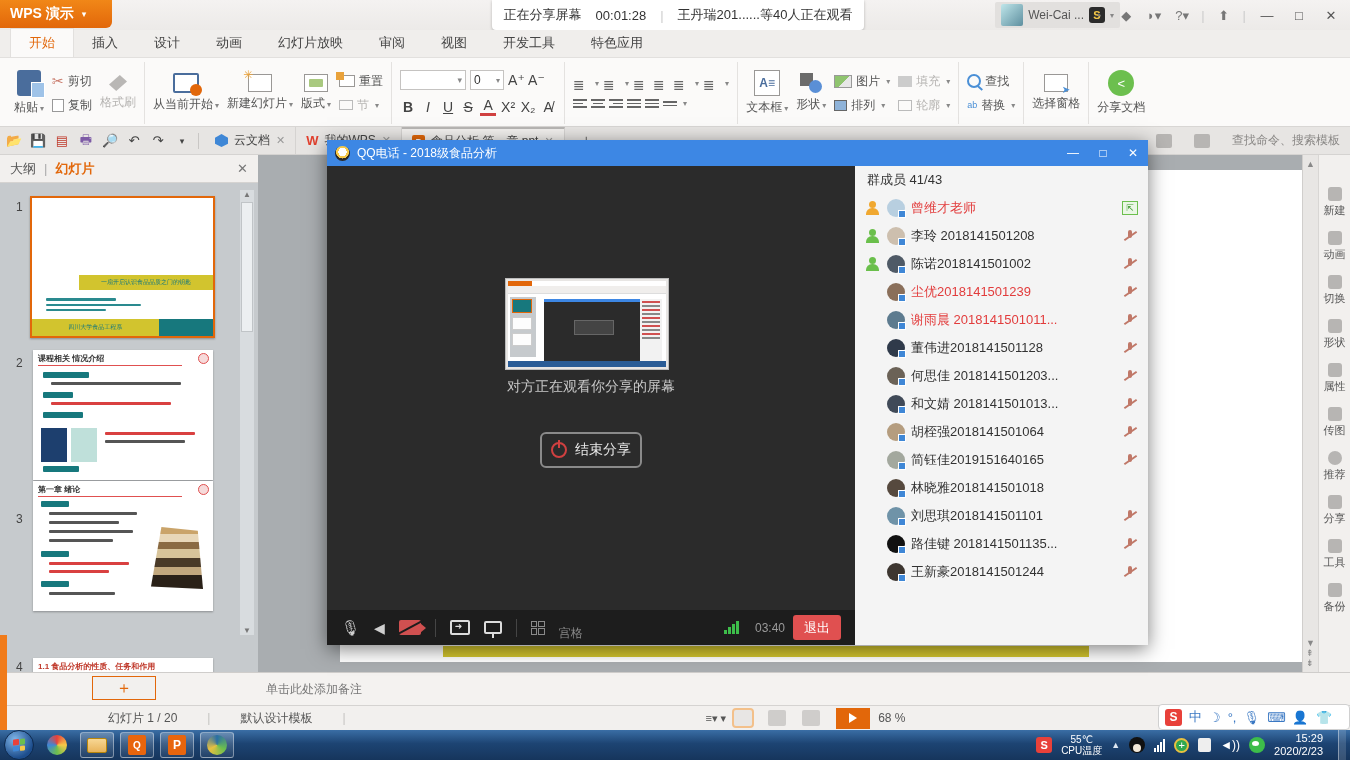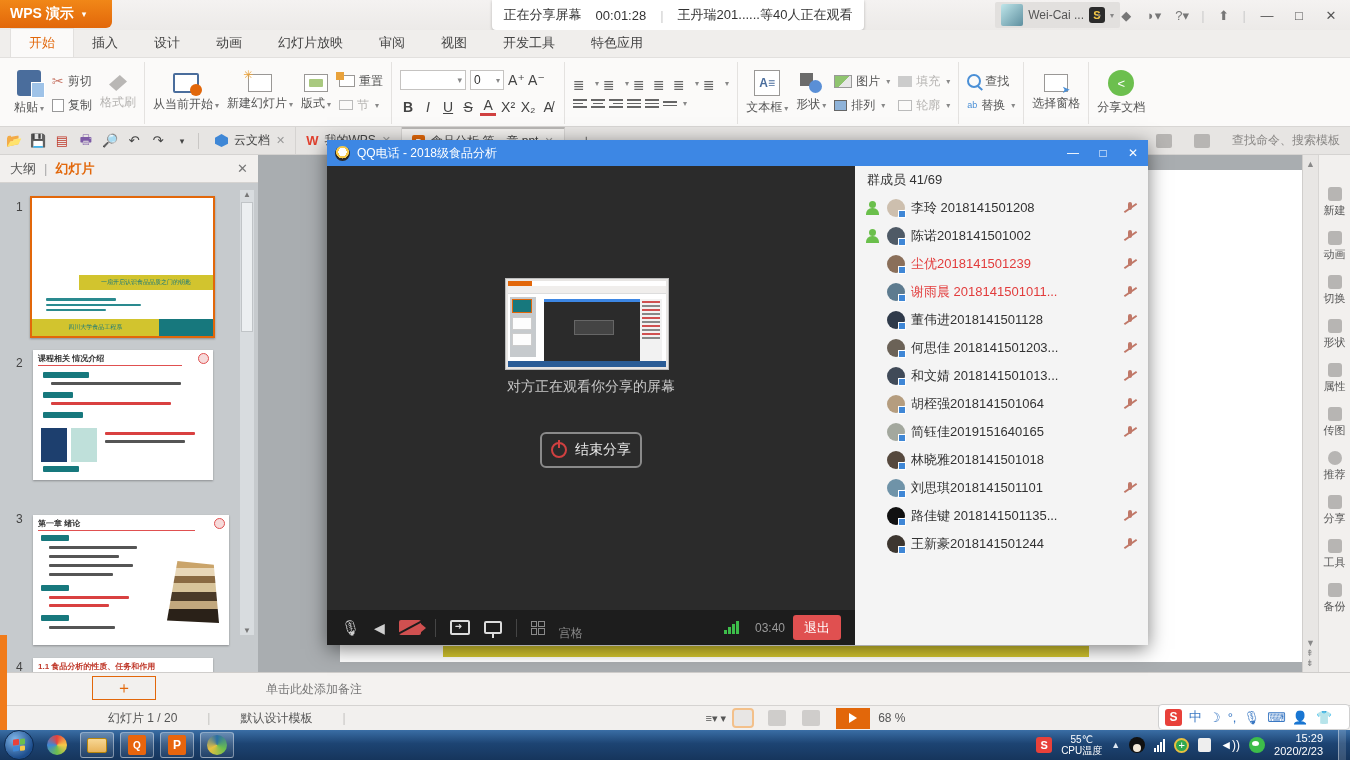--- a/index.html
+++ b/index.html
@@ -95,21 +95,21 @@
   .t1-title{font-size:15px;font-weight:bold;margin-top:16px;}
   .t1-sub{font-size:8px;margin-top:6px;}
   .t1-emblem{position:absolute;left:5px;top:4px;width:16px;height:16px;border-radius:50%;background:#fff;opacity:.85;}
   .t1-banner{position:absolute;left:26%;top:56%;width:74%;height:11%;background:#d2c42e;color:#17787d;font-size:6px;display:flex;align-items:center;justify-content:center;white-space:nowrap;overflow:hidden;}
   .t1-body{position:absolute;left:8%;top:70%;font-size:6px;color:#17787d;text-align:left;}
   .t1-line{height:3px;background:#2a8a8f;margin-top:3px;border-radius:1px;}
   .t1-footer{position:absolute;left:0;bottom:0;width:100%;height:12%;display:flex;}
   .t1-footer .y{flex:1;background:#d2c42e;color:#17787d;font-size:6px;display:flex;align-items:center;justify-content:center;}
   .t1-footer .t{width:30%;background:#17787d;}
   .thumb2{left:33px;top:350px;width:180px;height:130px;}
-  .thumb3{left:33px;top:515px;width:196px;height:130px;}
+  .thumb3{left:33px;top:481px;width:180px;height:130px;}
   .thumb4{left:33px;top:658px;width:180px;height:14px;}
   .tt-title{position:absolute;left:5px;top:3px;font-size:8px;font-weight:bold;color:#333;white-space:nowrap;}
   .tt-rule{position:absolute;left:5px;top:15px;width:80%;height:1px;background:#e05050;}
   .tt-badge{position:absolute;right:4px;top:3px;width:11px;height:11px;border-radius:50%;border:1px solid #e05050;background:#f6dada;}
   .bar{position:absolute;border-radius:1px;}
   .teal-chip{background:#17787d;}
   .red-line{background:#d94040;}
   .dark-line{background:#555;}
   .book1{position:absolute;left:8px;top:78px;width:26px;height:34px;background:#1d3f6e;}
   .book2{position:absolute;left:38px;top:78px;width:26px;height:34px;background:#bfe0da;}
@@ -774,22 +774,29 @@
             <i style="height:7px"></i>
             <i style="height:10px"></i>
             <i style="height:13px"></i>
           </span>
         <span class="qq-timer">03:40</span>
         <span class="exit-btn">退出</span>
       </span>
     </div>
 
     <div class="members">
-      <div class="members-head">群成员 41/69</div>
-
+      <div class="members-head">群成员 41/43</div>
+
+      <div class="mrow red">
+        <span class="role owner"></span>
+        <span class="mavatar" style="background:#b8cfe0"></span>
+        <span class="name">曾维才老师</span>
+          <span class="spacer"></span>
+        <span class="share-badge">⇱</span>
+      </div>
       <div class="mrow">
         <span class="role admin"></span>
         <span class="mavatar" style="background:#cdbfae"></span>
         <span class="name">李玲 2018141501208</span>
           <span class="spacer"></span>
         <span class="mute"></span>
       </div>
       <div class="mrow">
         <span class="role admin"></span>
         <span class="mavatar" style="background:#4f5a66"></span>

